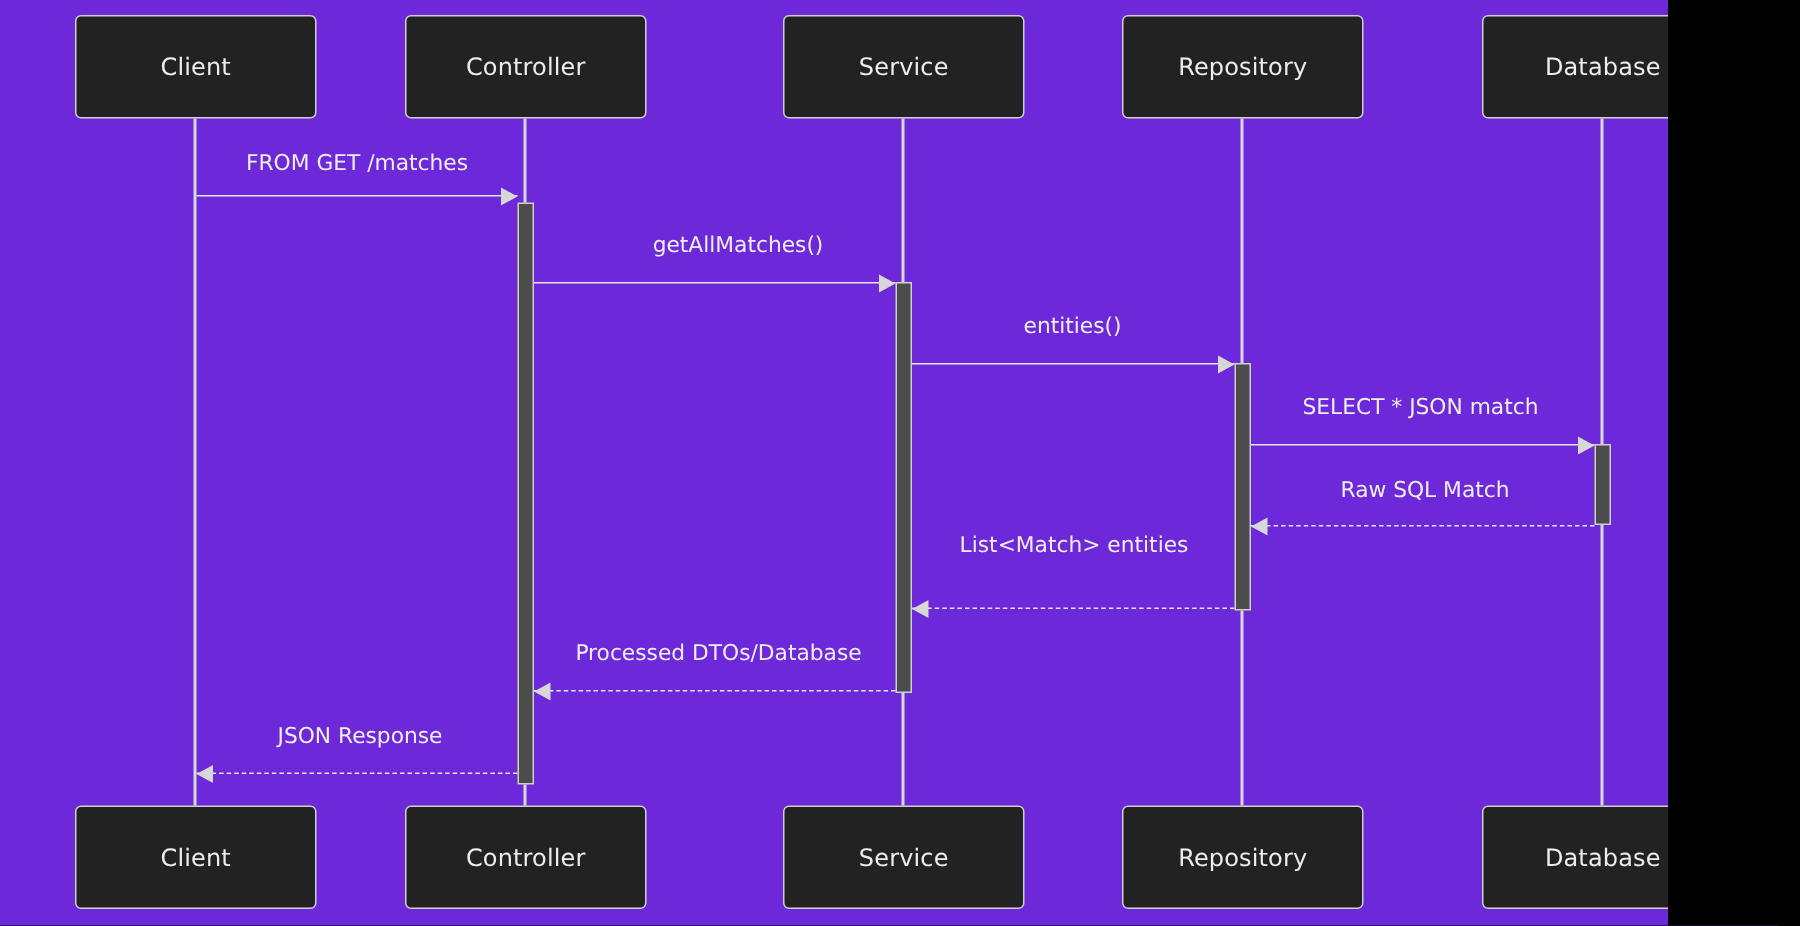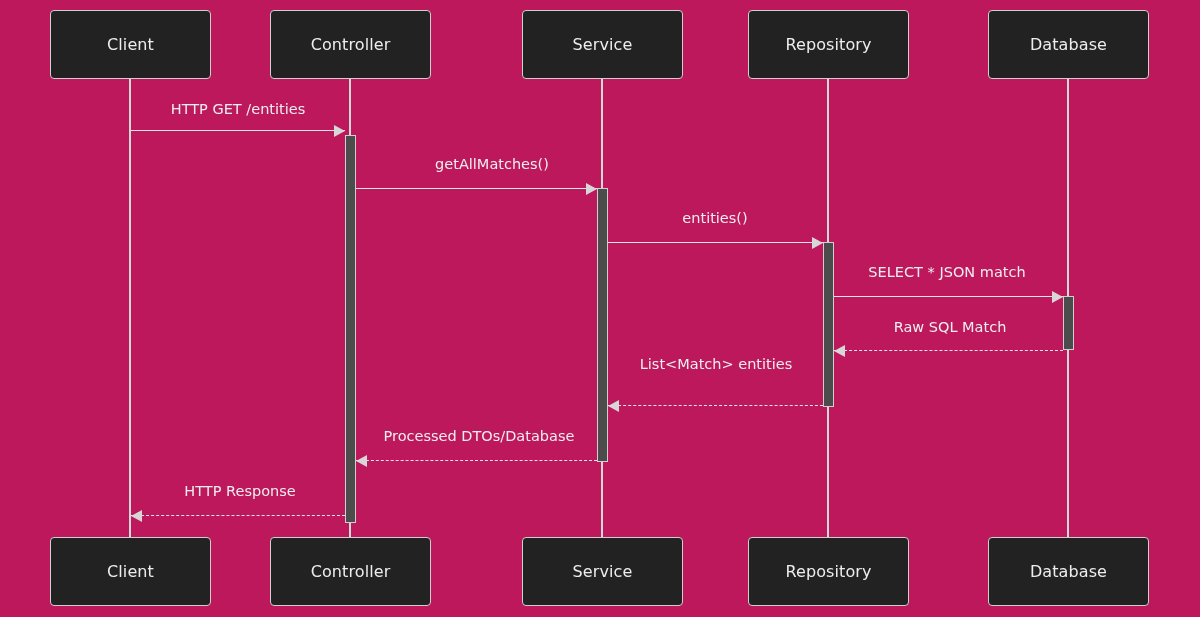--- a/index.html
+++ b/index.html
@@ -2,23 +2,23 @@
 <html><head>
 <meta charset="utf-8">
 <style>
   html, body {
     margin: 0;
     padding: 0;
     background: #000000;
   }
   #diagram-root {
     position: relative;
-    width: 1200px;
+    width: 1112px;
     height: 617px;
-    background: #be185d;
+    background: #6d28d9;
     font-family: "DejaVu Sans", "Liberation Sans", sans-serif;
     overflow: hidden;
   }
   .participant-box {
     position: absolute;
     box-sizing: border-box;
     background: #222222;
     border: 1.4px solid #cfcfcf;
     border-radius: 4px;
     display: flex;
@@ -113,35 +113,35 @@
       <span class="participant-label">Repository</span>
     </div>
     <div class="participant-box" style="left: 988px; top: 10px; width: 161px; height: 69px;">
       <span class="participant-label">Database</span>
     </div>
     <div class="participant-box" style="left: 988px; top: 537px; width: 161px; height: 69px;">
       <span class="participant-label">Database</span>
     </div>
     <div class="msg-line" style="left: 131px; top: 130px; width: 214px;"></div>
     <div class="arrowhead right" style="top: 124.5px; left: 334px;"></div>
-    <div class="msg-label" style="left: 238px; top: 101px;">HTTP GET /entities</div>
+    <div class="msg-label" style="left: 238px; top: 101px;">FROM GET /matches</div>
     <div class="msg-line" style="left: 356px; top: 188px; width: 241px;"></div>
     <div class="arrowhead right" style="top: 182.5px; left: 586px;"></div>
     <div class="msg-label" style="left: 492px; top: 156px;">getAllMatches()</div>
     <div class="msg-line" style="left: 608px; top: 242px; width: 215px;"></div>
     <div class="arrowhead right" style="top: 236.5px; left: 812px;"></div>
     <div class="msg-label" style="left: 715px; top: 210px;">entities()</div>
     <div class="msg-line" style="left: 834px; top: 296px; width: 229px;"></div>
     <div class="arrowhead right" style="top: 290.5px; left: 1052px;"></div>
     <div class="msg-label" style="left: 947px; top: 264px;">SELECT * JSON match</div>
     <div class="msg-line dashed" style="left: 834px; top: 350px; width: 229px;"></div>
     <div class="arrowhead left" style="top: 344.5px; left: 834px;"></div>
     <div class="msg-label" style="left: 950px; top: 319px;">Raw SQL Match</div>
     <div class="msg-line dashed" style="left: 608px; top: 405px; width: 215px;"></div>
     <div class="arrowhead left" style="top: 399.5px; left: 608px;"></div>
     <div class="msg-label" style="left: 716px; top: 356px;">List&lt;Match&gt; entities</div>
     <div class="msg-line dashed" style="left: 356px; top: 460px; width: 241px;"></div>
     <div class="arrowhead left" style="top: 454.5px; left: 356px;"></div>
     <div class="msg-label" style="left: 479px; top: 428px;">Processed DTOs/Database</div>
     <div class="msg-line dashed" style="left: 131px; top: 515px; width: 214px;"></div>
     <div class="arrowhead left" style="top: 509.5px; left: 131px;"></div>
-    <div class="msg-label" style="left: 240px; top: 483px;">HTTP Response</div>
+    <div class="msg-label" style="left: 240px; top: 483px;">JSON Response</div>
   </div>
 
 </body></html>

